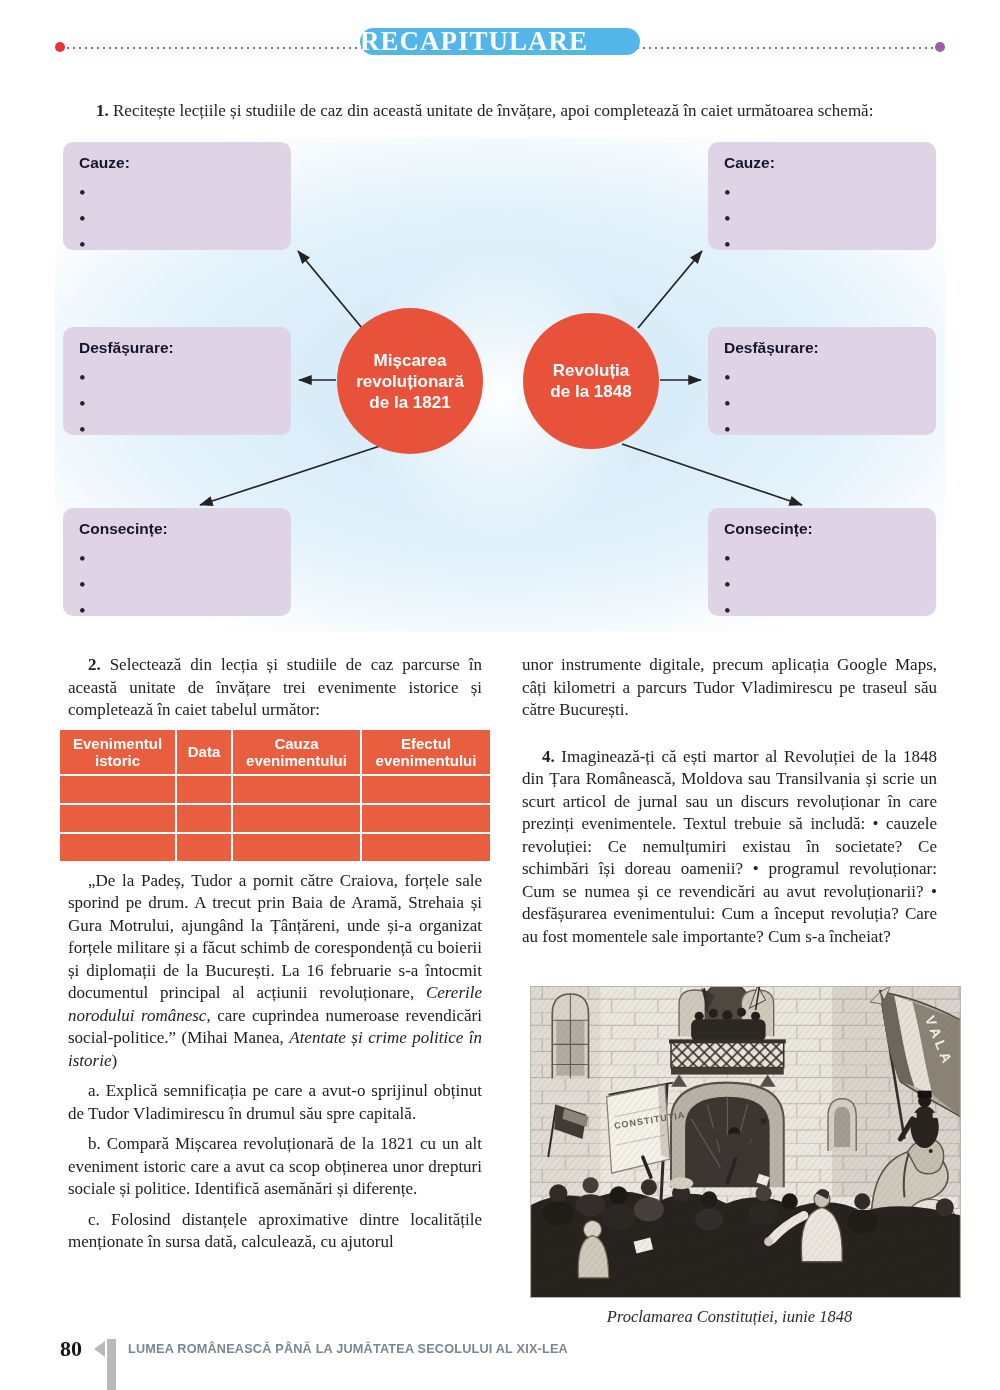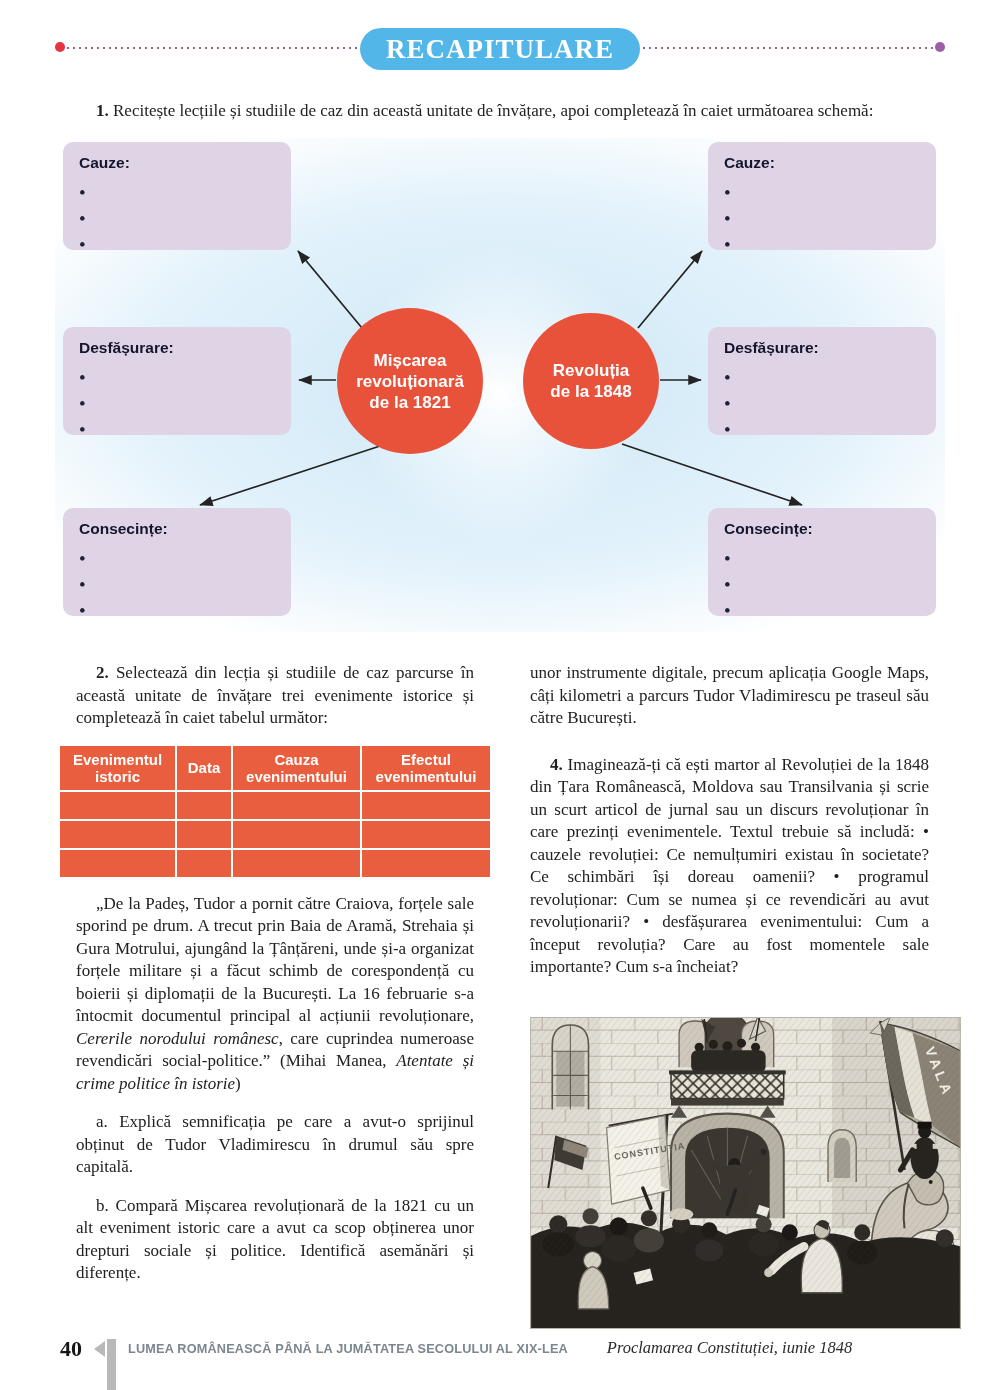--- a/index.html
+++ b/index.html
@@ -8,22 +8,22 @@
 
   
   .recap-header{position:absolute;left:55px;right:55px;top:28px;height:46px;}
   .dotted-line{position:absolute;left:10px;right:10px;top:18px;height:4px;
     background-image:radial-gradient(circle,#9a5fa5 1.2px,rgba(0,0,0,0) 1.5px);
     background-size:6px 4px;background-repeat:repeat-x;}
   .end-dot{position:absolute;top:14px;width:10px;height:10px;border-radius:50%;}
   .end-dot.left{left:0;background:#e6333f;}
   .end-dot.right{right:0;background:#9a5fa5;}
   .title-pill{position:absolute;left:50%;top:0;transform:translateX(-50%);
-    width:280px;height:42px;background:#52b7e8;border-radius:21px;
-    display:flex;align-items:center;justify-content:center;}
+    width:280px;height:27px;background:#52b7e8;border-radius:21px;
+    display:flex;align-items:center;}
   .title-pill span{font-family:"Liberation Serif",serif;font-weight:bold;font-size:27px;
     color:#fff;letter-spacing:1px;}
 
   
   .para{margin:16px;text-align:justify;font-size:17px;line-height:22.5px;color:#232020;}
   .indent{text-indent:20px;}
   .num{font-weight:bold;}
   .task1{position:absolute;left:60px;top:84px;width:884px;}
 
   
@@ -41,21 +41,21 @@
     flex-direction:column;align-items:center;justify-content:center;text-align:center;}
   .circle span{display:block;font-family:"Liberation Sans",sans-serif;font-weight:bold;
     font-size:17px;line-height:21px;color:#fff;}
   .circle.c1821{left:282px;top:170px;width:146px;height:146px;}
   .circle.c1848{left:468px;top:175px;width:136px;height:136px;}
 
   
   .col{position:absolute;top:646px;}
   .col-left{left:60px;width:430px;}
   .col-right{left:514px;width:431px;}
-  .col p{margin:16px;}
+  .col p{margin:8px;}
   .gap-top{margin-top:24px !important;}
 
   
   table.etable{width:100%;border-collapse:collapse;border-style:hidden;margin:5px 0 9px;
     font-family:"Liberation Sans",sans-serif;}
   .etable th,.etable td{border:2.5px solid #fff;background:#e95e3e;}
   .etable th{color:#fff;font-weight:bold;font-size:15px;line-height:17px;
     text-align:center;padding:5px 2px;}
   .etable tr.empty td{height:25px;}
   .etable col.c1{width:27%;} .etable col.c2{width:13%;}
@@ -202,20 +202,22 @@
       </tbody>
     </table>
 
 
     <p class="para indent"><span>„De la Padeș, Tudor a pornit către Craiova, forțele sale sporind pe drum. A trecut prin Baia de Aramă, Strehaia și Gura Motrului, ajungând la Țânțăreni, unde și-a organizat forțele militare și a făcut schimb de corespondență cu boierii și diplomații de la București. La 16 februarie s-a întocmit documentul principal al acțiunii revoluționare, </span><i>Cererile norodului românesc</i><span>, care cuprindea numeroase revendicări social-politice.” (Mihai Manea, </span><i>Atentate și crime politice în istorie</i><span>)</span></p>
 
     <p class="para indent"><span>a.</span>
       <span>Explică semnificația pe care a avut-o sprijinul obținut de Tudor Vladimirescu în drumul său spre capitală.</span></p>
     <p class="para indent"><span>b.</span>
       <span>Compară Mișcarea revoluționară de la 1821 cu un alt eveniment istoric care a avut ca scop obținerea unor drepturi sociale și politice. Identifică asemănări și diferențe.</span></p>
+    <p class="para indent"><span>c.</span>
+      <span>Folosind distanțele aproximative dintre localitățile menționate în sursa dată, calculează, cu ajutorul</span></p>
   </div>
 
   <div class="col col-right">
     <p class="para"><span>unor instrumente digitale, precum aplicația Google Maps, câți kilometri a parcurs Tudor Vladimirescu pe traseul său către București.</span></p>
 
     <p class="para indent gap-top"><span class="num">4.</span>
       <span>Imaginează-ți că ești martor al Revoluției de la 1848 din Țara Românească, Moldova sau Transilvania și scrie un scurt articol de jurnal sau un discurs revoluționar în care prezinți evenimentele. Textul trebuie să includă: • cauzele revoluției: Ce nemulțumiri existau în societate? Ce schimbări își doreau oamenii? • programul revoluționar: Cum se numea și ce revendicări au avut revoluționarii? • desfășurarea evenimentului: Cum a început revoluția? Care au fost momentele sale importante? Cum s-a încheiat?</span></p>
 
     <figure>
       <svg viewBox="0 0 428 310" xmlns="http://www.w3.org/2000/svg">
@@ -374,21 +376,21 @@
         </g>
 
         <rect x="0" y="0" width="428" height="310" fill="url(#hatch)"></rect>
         <rect x="0.5" y="0.5" width="427" height="309" fill="none" stroke="#b9b4ab" stroke-width="1"></rect>
       </svg>
       <figcaption>Proclamarea Constituției, iunie 1848</figcaption>
     </figure>
   </div>
 
   <div class="footer">
-    <span class="pageno">40</span>
+    <span class="pageno">80</span>
     <span class="footer-mark">
       <span class="tri"></span>
         <span class="bar"></span>
     </span>
     <span class="footer-title">LUMEA ROMÂNEASCĂ PÂNĂ LA JUMĂTATEA SECOLULUI AL XIX-LEA</span>
   </div>
 
 </div>
 
 </body></html>

